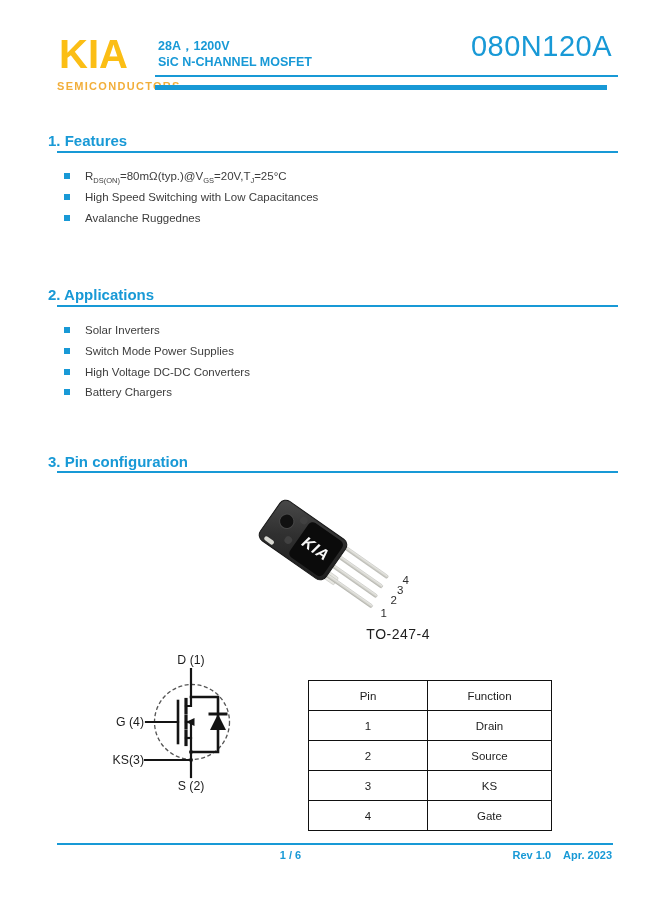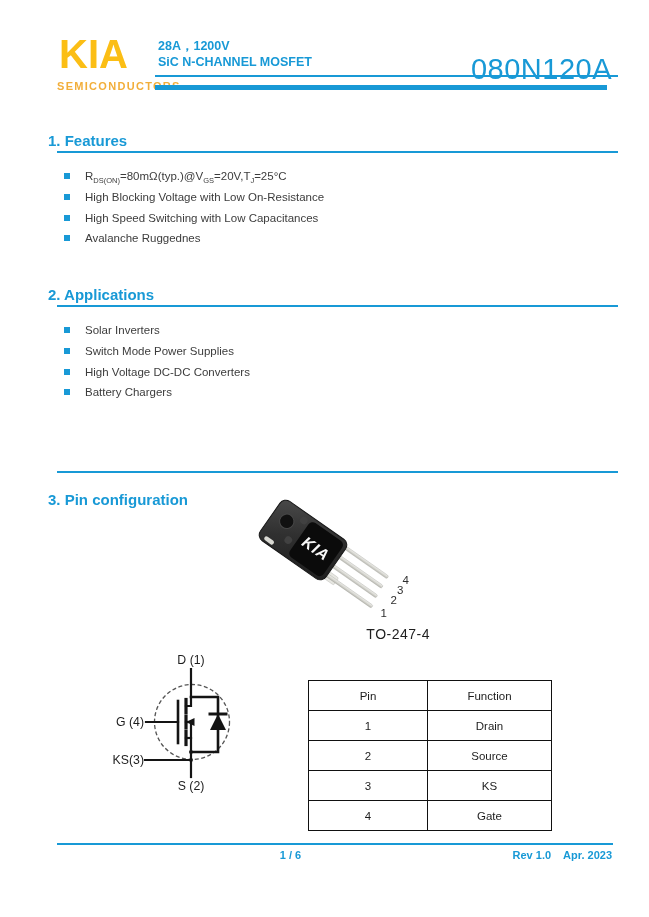--- a/index.html
+++ b/index.html
@@ -4,21 +4,21 @@
 <style>
   html,body{margin:0;padding:0;background:#e8e8e8;}
   .page{position:relative;width:649px;height:917px;background:#ffffff;margin:0 auto;
         font-family:"Liberation Sans", sans-serif;overflow:hidden;}
   .abs{position:absolute;}
 
   
   .brand{left:59px;top:34px;font-size:40px;font-weight:800;color:#fbbe15;line-height:1;letter-spacing:0px;}
   .brand-sub{left:57px;top:80px;font-size:11px;font-weight:700;color:#f2ae3a;letter-spacing:1.3px;}
   .specs{left:158px;top:38px;font-size:12.5px;font-weight:700;color:#1899d6;line-height:16px;}
-  .part-no{right:37px;top:55px;font-size:29px;font-weight:400;color:#1899d6;letter-spacing:0.5px;line-height:1;}
+  .part-no{right:37px;top:32px;font-size:29px;font-weight:400;color:#1899d6;letter-spacing:0.5px;line-height:1;}
   .rule-thin-hdr{left:155px;right:31px;top:75px;height:1.5px;background:#1899d6;}
   .rule-thick-hdr{left:155px;right:42px;top:85px;height:4.5px;background:#1899d6;}
 
   
   .sec-title{left:48px;font-size:15px;font-weight:700;color:#1899d6;line-height:1;}
   .sec-rule{left:57px;right:31px;height:1.5px;background:#1899d6;}
   ul.blist{left:57px;right:31px;margin:0;padding:0;list-style:none;}
   ul.blist li{height:20.7px;display:flex;align-items:center;padding-left:7px;
               font-size:11.5px;color:#3c3c3c;}
   .sq{width:6px;height:6px;background:#1899d6;margin-right:15px;flex:0 0 auto;}
@@ -58,24 +58,20 @@
 
   <div class="abs sec-title" style="top:133px;">1. Features</div>
   <div class="abs sec-rule" style="top:151px;"></div>
   <ul class="abs blist" style="top:166px;">
     <li>
       <span class="sq"></span>
       <span><span>R</span><sub>DS(ON)</sub><span>=80mΩ(typ.)@V</span><sub>GS</sub><span>=20V,T</span><sub>J</sub><span>=25°C</span></span>
     </li>
     <li>
         <span class="sq"></span>
-        <span>High Blocking Voltage with Low On-Resistance</span>
-      </li>
-    <li>
-        <span class="sq"></span>
         <span>High Speed Switching with Low Capacitances</span>
       </li>
     <li>
         <span class="sq"></span>
         <span>Avalanche Ruggednes</span>
       </li>
   </ul>
 
   <div class="abs sec-title" style="top:287px;">2. Applications</div>
   <div class="abs sec-rule" style="top:305px;"></div>
@@ -91,21 +87,21 @@
     <li>
         <span class="sq"></span>
         <span>High Voltage DC-DC Converters</span>
       </li>
     <li>
         <span class="sq"></span>
         <span>Battery Chargers</span>
       </li>
   </ul>
 
-  <div class="abs sec-title" style="top:454px;margin-top:38px;">3. Pin configuration</div>
+  <div class="abs sec-title" style="top:454px;">3. Pin configuration</div>
   <div class="abs sec-rule" style="top:471px;"></div>
 
   <svg class="abs pkg-svg" width="200" height="170" viewBox="0 0 200 170">
     <defs>
       <linearGradient id="bodyg" x1="0" y1="0" x2="1" y2="1">
         <stop offset="0" stop-color="#4a4a4a"></stop>
         <stop offset="0.45" stop-color="#303030"></stop>
         <stop offset="1" stop-color="#1e1e1e"></stop>
       </linearGradient>
       <linearGradient id="legg" x1="0" y1="0" x2="0" y2="1">

